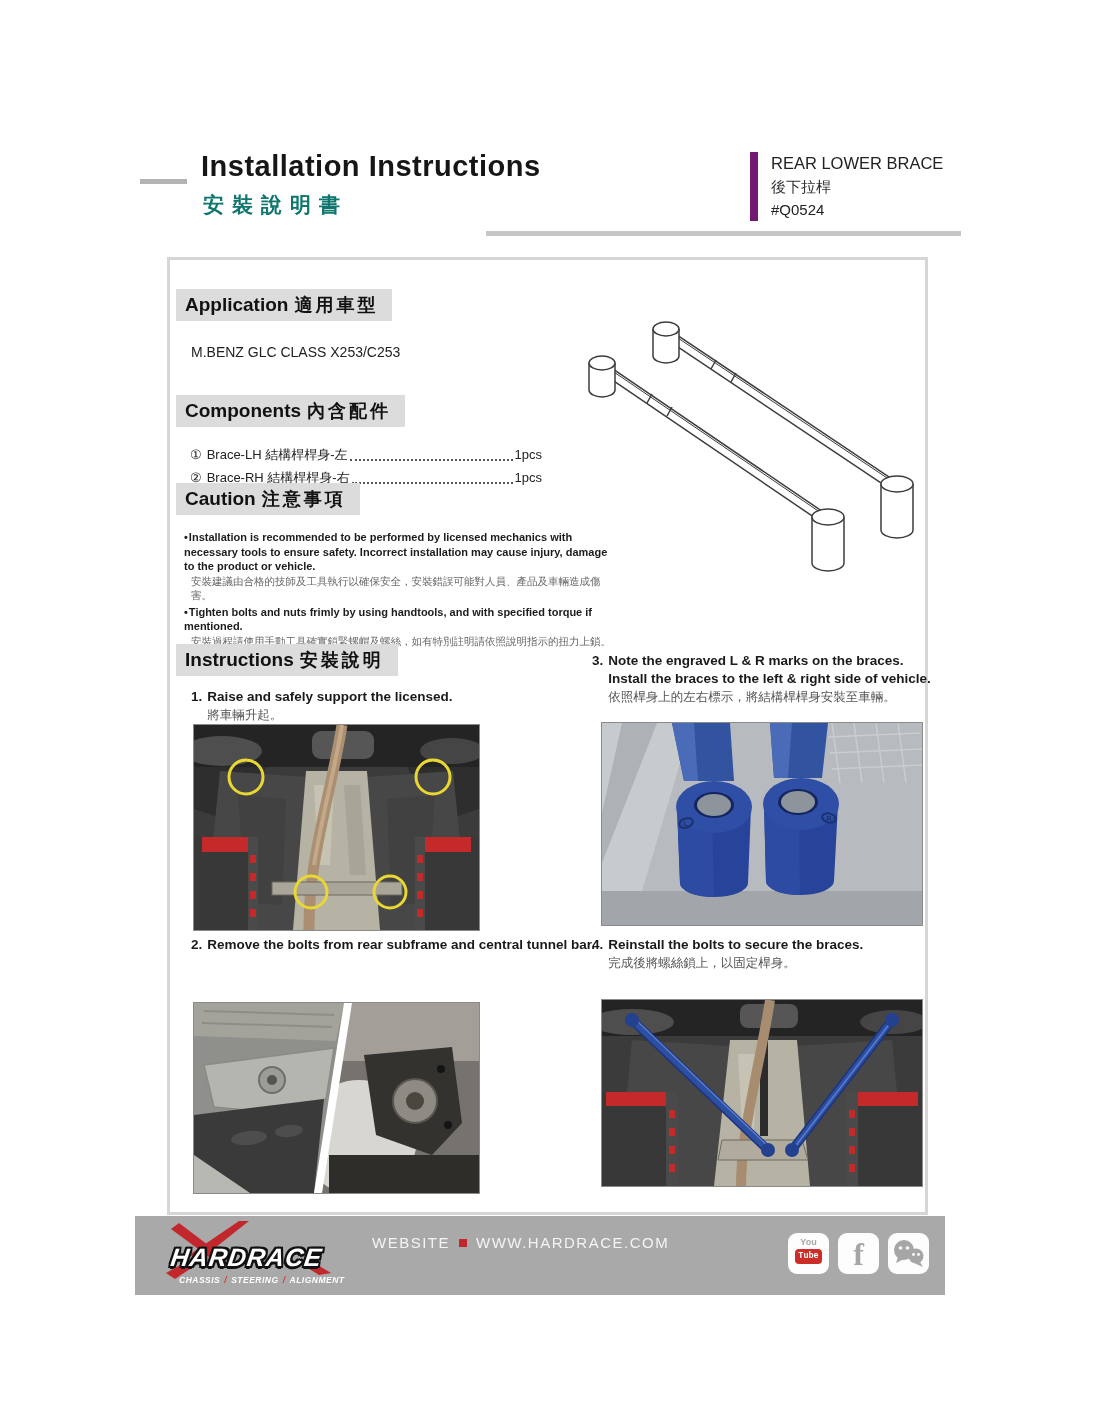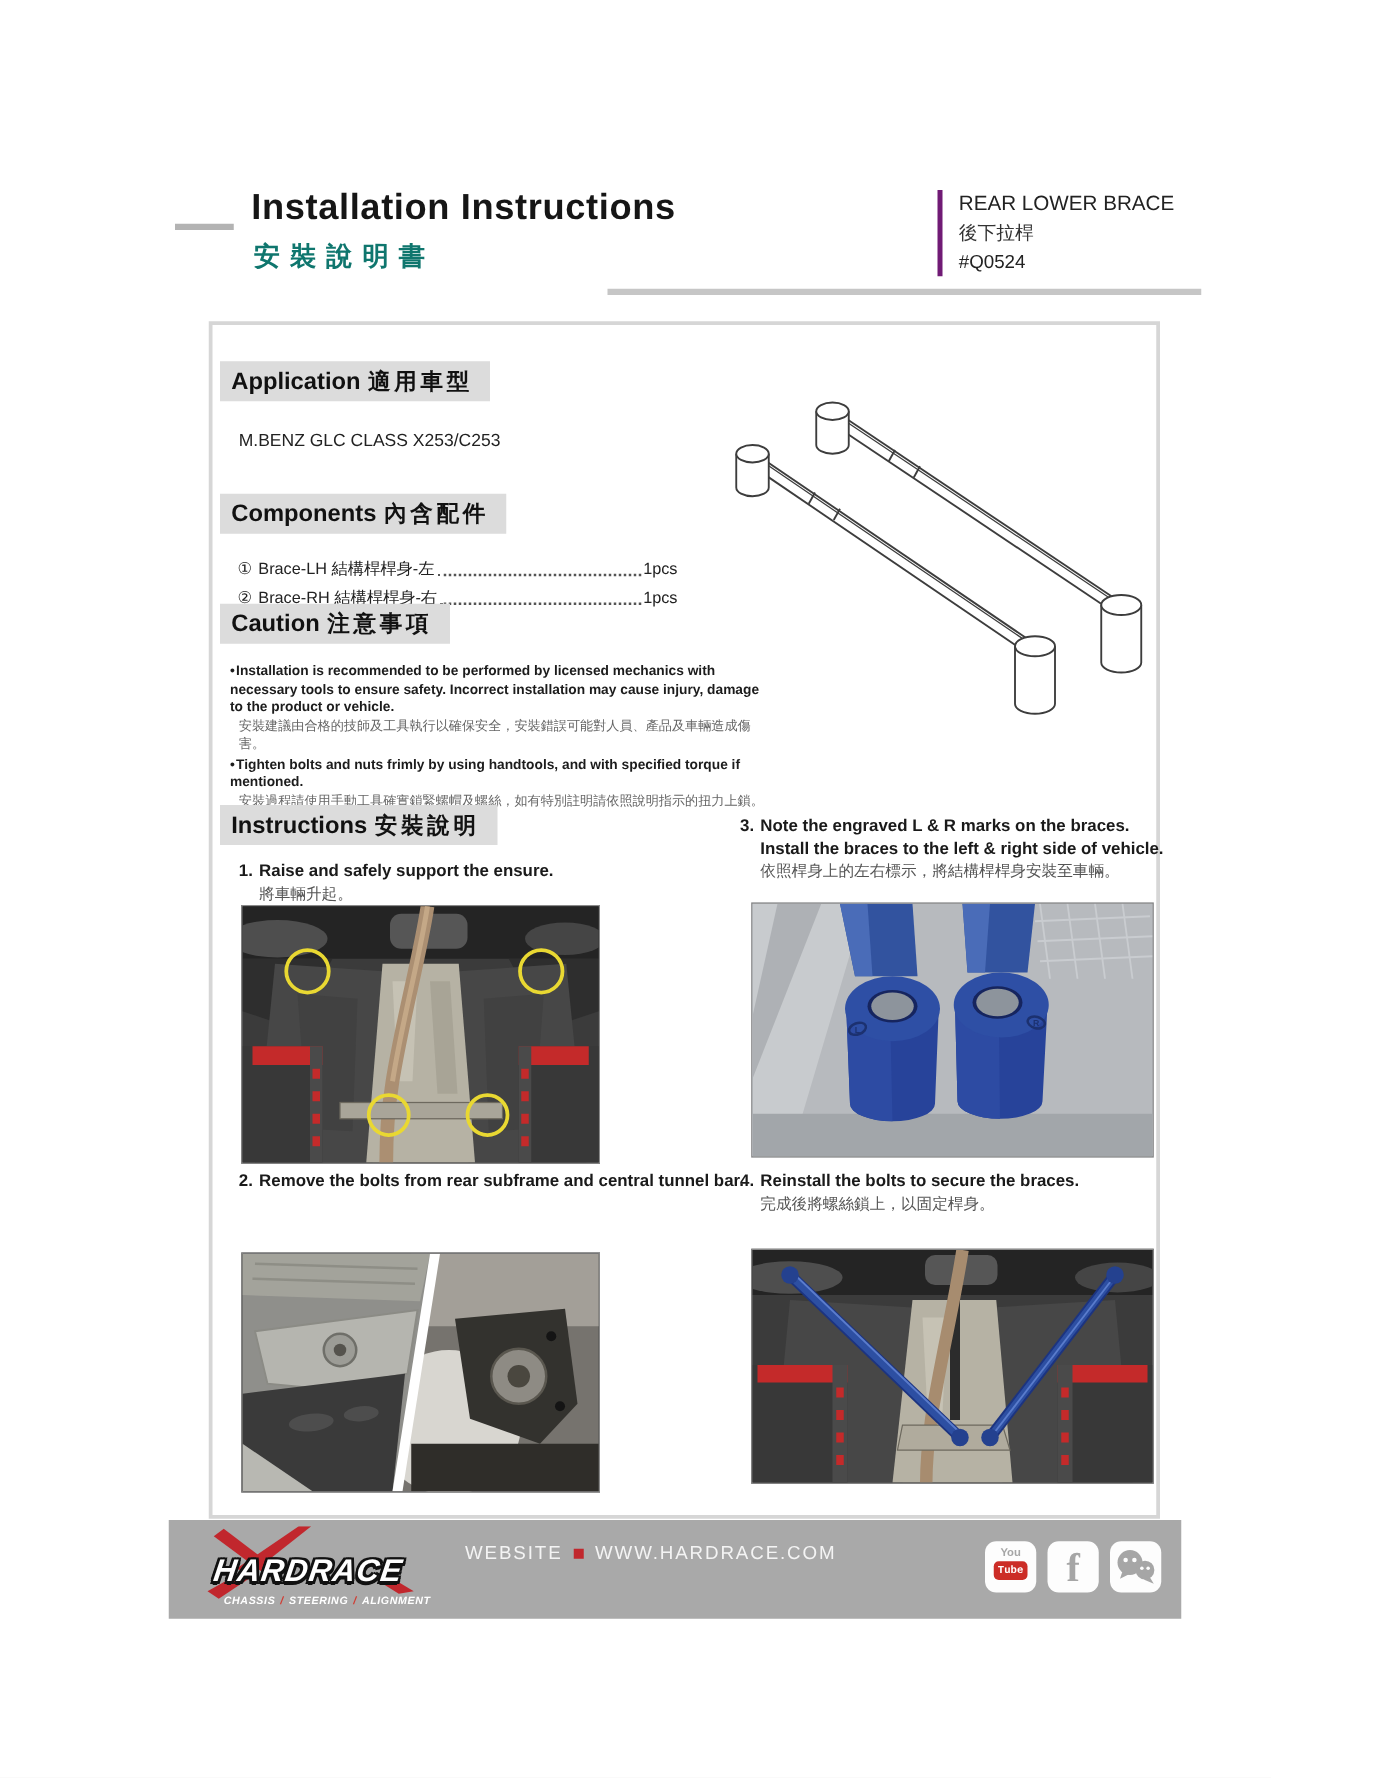--- a/index.html
+++ b/index.html
@@ -3,21 +3,21 @@
 <meta charset="utf-8">
 <style>
   * { margin:0; padding:0; box-sizing:border-box; }
   body { background:#e9e9e9; font-family:"Liberation Sans", sans-serif; }
   .page { position:relative; width:1100px; height:1422px; background:#ffffff; margin:0 auto; overflow:hidden; }
 
   
   .hdr-dash { position:absolute; left:140px; top:179px; width:47px; height:5px; background:#b3b3b3; }
   .hdr-title { position:absolute; left:201px; top:150px; font-size:29px; font-weight:bold; letter-spacing:.5px; color:#161616;text-align:center; }
   .hdr-title-zh { position:absolute; left:203px; top:191px; font-size:21px; font-weight:bold; letter-spacing:8px; color:#0f766e; }
-  .prod-block { position:absolute; left:750px; top:152px; border-left:4px solid #701a75; padding-left:13px; }
+  .prod-block { position:absolute; left:750px; top:152px; border-left:8px solid #701a75; padding-left:13px; }
   .prod-name { font-size:16.5px; color:#222; line-height:23px; }
   .prod-name-zh { font-size:15px; color:#333; line-height:23px; }
   .prod-no { font-size:15px; color:#222; line-height:23px; }
   .hdr-rule { position:absolute; left:486px; top:231px; width:475px; height:5px; background:#c6c6c6; }
 
   
   .main-box { position:absolute; left:167px; top:257px; width:761px; height:958px; border:3px solid #d6d6d6; background:#fff; }
 
   .sec-heading { position:absolute; background:#dcdcdc; padding:4px 14px 4px 9px; white-space:nowrap; }
   .sec-heading .en { font-size:19px; font-weight:bold; color:#111; }
@@ -149,21 +149,21 @@
     </div>
   </div>
 
   <div class="sec-heading" style="left:176px; top:644px;">
     <span class="en">Instructions</span><span class="zh">安裝說明</span>
   </div>
 
   <div class="step" style="left:191px; top:688px;">
     <span class="step-num">1.</span>
     <span>
-      <div class="step-en">Raise and safely support the ensure.</div>
+      <div class="step-en">Raise and safely support the licensed.</div>
       <div class="step-zh">將車輛升起。</div>
     </span>
   </div>
 
   <div class="photo" style="left:193px; top:724px; width:287px; height:207px;">
     <svg width="285" height="205" viewBox="0 0 285 205">
       <rect width="285" height="205" fill="#3b3b3b"></rect>
       <rect width="285" height="42" fill="#242424"></rect>
       <ellipse cx="28" cy="26" rx="40" ry="15" fill="#4e4e4e"></ellipse>
       <ellipse cx="258" cy="26" rx="32" ry="13" fill="#454545"></ellipse>

